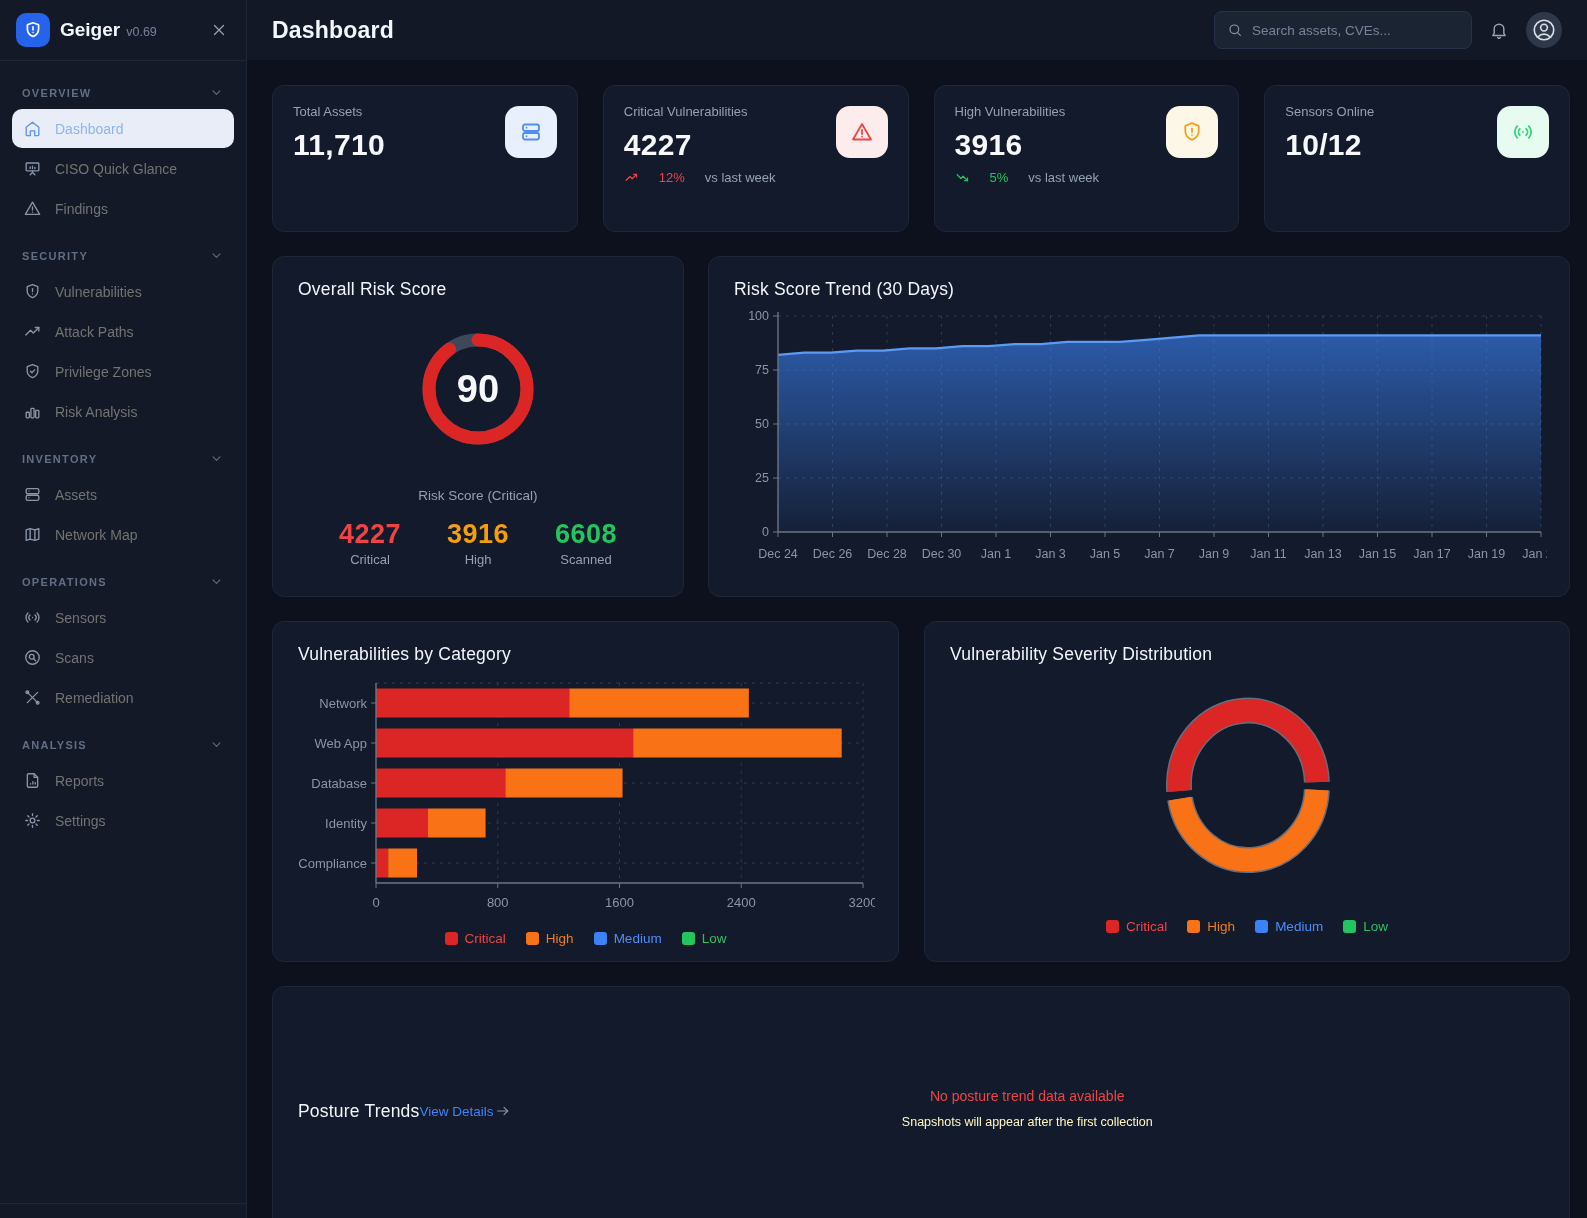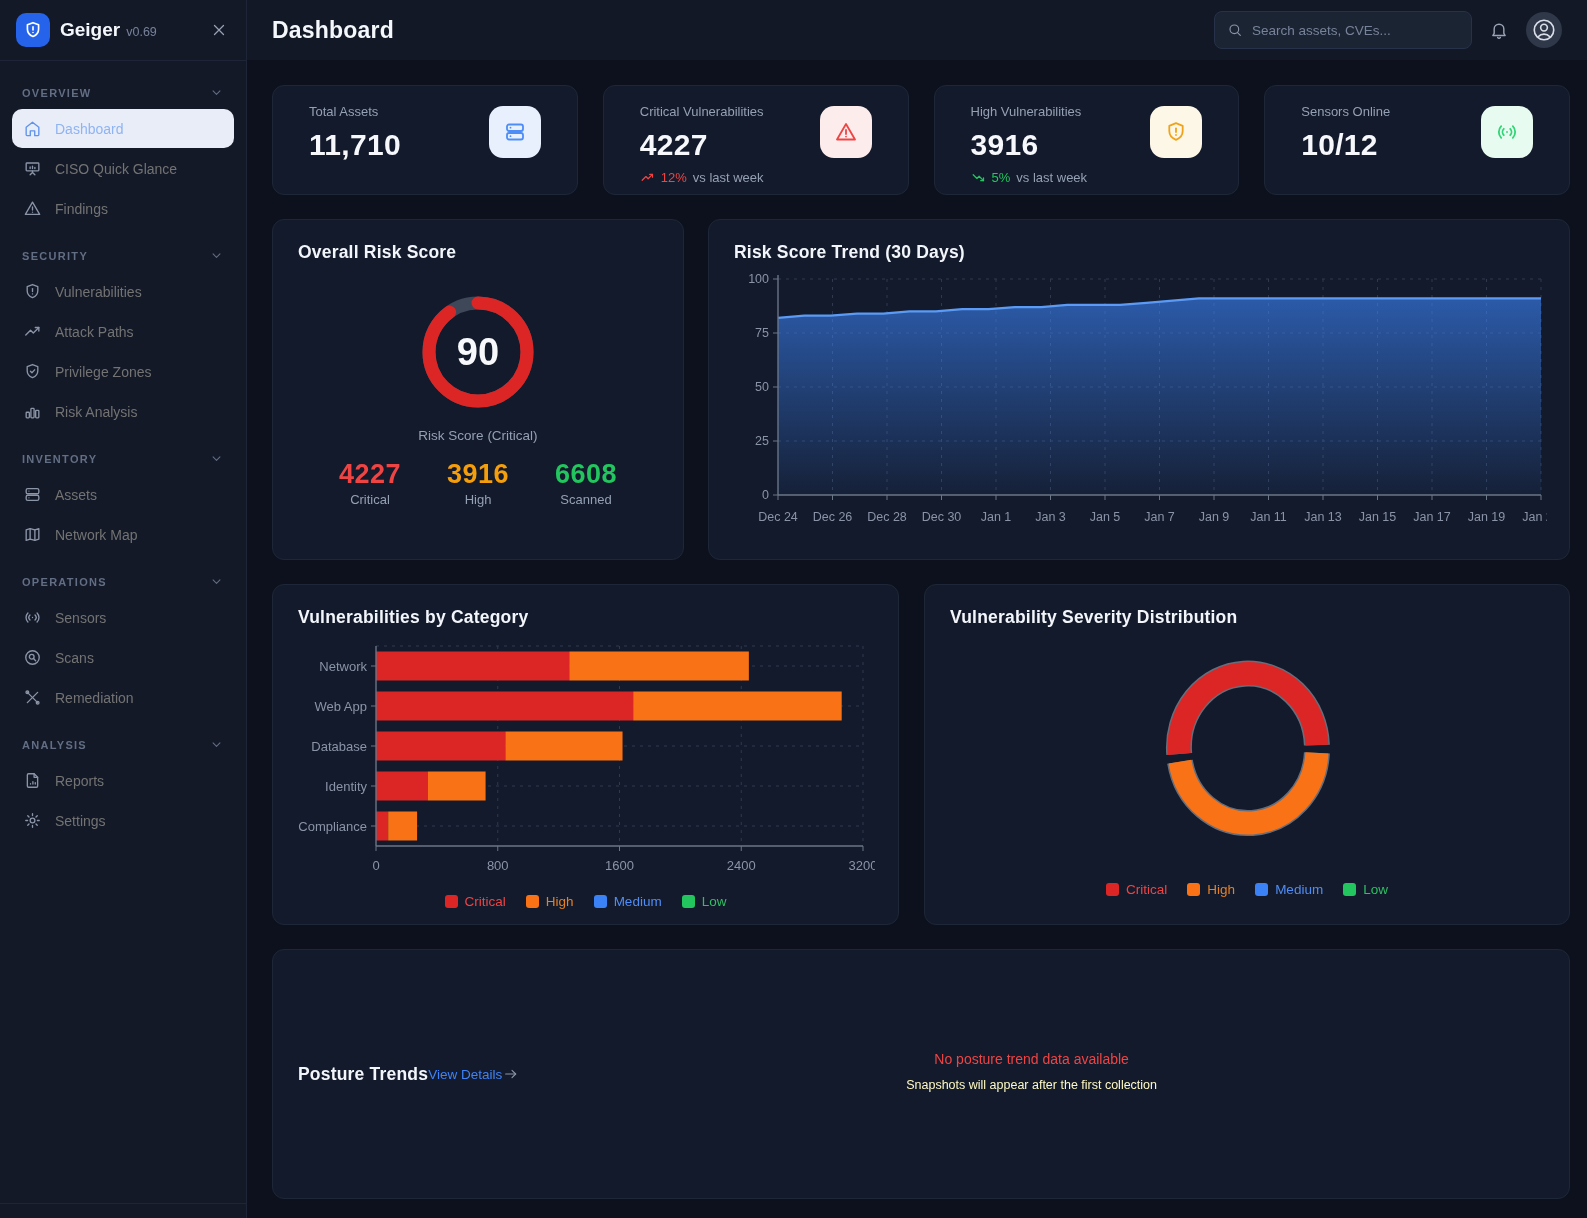--- a/index.html
+++ b/index.html
@@ -30,37 +30,37 @@
   .topbar-right{display:flex;align-items:center;gap:17px}
   .searchbox{display:flex;align-items:center;gap:9px;width:258px;height:38px;background:#1b2433;border:1px solid #27314a;border-radius:8px;padding:0 12px;color:#77839a}
   .searchbox input{flex:1;min-width:0;background:transparent;border:none;outline:none;color:#cfd6e2;font-size:13.5px;font-family:inherit}
   .searchbox input::placeholder{color:#77839a}
   .iconbtn{background:none;border:none;color:#9aa4b6;display:flex;cursor:pointer}
   .avatar{width:36px;height:36px;border-radius:50%;background:#2e3849;color:#d9dfe9;display:flex;align-items:center;justify-content:center;cursor:pointer}
 
   
   .content{position:absolute;left:247px;top:60px;right:0;bottom:0;background:#0c111d;padding:25px 17px 0 25px;display:flex;flex-direction:column;gap:24px;overflow:hidden}
   .card{background:#131a2b;border:1px solid #1e2737;border-radius:12px;padding:22px 25px}
-  .card h2{font-size:17.5px;font-weight:bold;color:#f2f5fa;letter-spacing:.2px}
+  .card h2{font-size:17.5px;font-weight:normal;color:#f2f5fa;letter-spacing:.2px}
 
   .stats{display:grid;grid-template-columns:repeat(4,1fr);gap:25px;flex:none}
-  .stat-card{height:110px;display:flex;justify-content:space-between;align-items:flex-start;padding:18px 36px}
+  .stat-card{height:147px;display:flex;justify-content:space-between;align-items:flex-start;padding:18px 20px}
   .stat-label{font-size:13px;color:#94a0b4;margin-bottom:9px}
   .stat-value{font-size:30px;font-weight:bold;color:#f6f8fb;letter-spacing:.3px}
-  .stat-trend{display:flex;align-items:flex-start;gap:6px;font-size:13px;margin-top:8px;color:#94a0b4}
+  .stat-trend{display:flex;align-items:flex-start;gap:20px;font-size:13px;margin-top:8px;color:#94a0b4}
   .chip{width:52px;height:52px;border-radius:14px;display:flex;align-items:center;justify-content:center;flex:none;margin-top:2px}
 
   .row1{display:grid;grid-template-columns:412px 1fr;gap:24px;flex:none}
   .row1 .card{height:341px;overflow:hidden}
   .row2{display:grid;grid-template-columns:627px 1fr;gap:25px;flex:none}
   .row2 .card{height:341px;overflow:hidden}
 
   .gauge-card{display:flex;flex-direction:column}
   .gauge-wrap{display:flex;justify-content:center;margin-top:14px}
-  .gauge-label{font-size:13.5px;color:#94a0b4;text-align:center;margin-top:1px}
+  .gauge-label{font-size:13.5px;color:#94a0b4;text-align:center;margin-top:24px}
   .gauge-stats{display:flex;justify-content:space-between;margin-top:16px;padding:0 18px}
   .gauge-stat{flex:1;text-align:center}
   .gs-value{font-size:27px;font-weight:bold;letter-spacing:.5px}
   .gs-label{font-size:13px;color:#94a0b4;margin-top:2px}
 
   .legend{display:flex;justify-content:center;gap:20px;margin-top:10px}
   .legend-item{display:flex;align-items:center;gap:7px;font-size:13.5px}
   .legend-swatch{width:13px;height:13px;border-radius:3px}
 
   .posture{height:250px;flex:none;display:flex;flex-direction:row}

